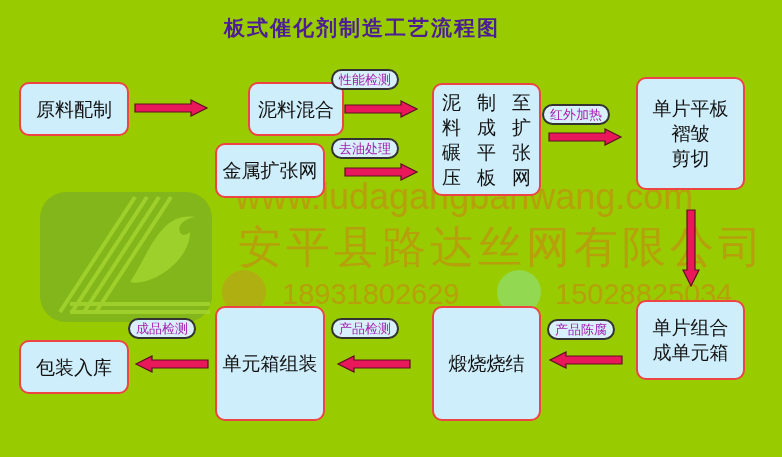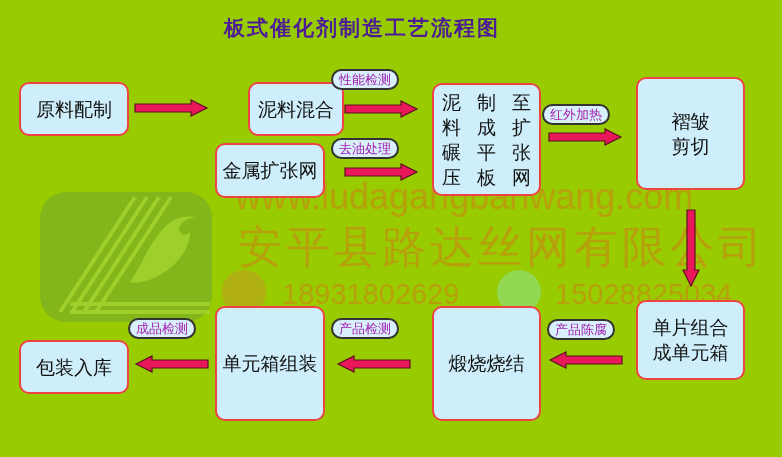--- a/index.html
+++ b/index.html
@@ -39,20 +39,21 @@
 
 <div class="box" style="left:19px;top:82px;width:110px;height:54px;">原料配制</div>
 <div class="box" style="left:215px;top:82px;width:96px;height:54px;margin-left:33px;">泥料混合</div>
 <div class="box" style="left:215px;top:143px;width:110px;height:55px;">金属扩张网</div>
 <div class="box" style="left:432px;top:83px;width:109px;height:113px;flex-direction:row;">
   <div>泥料碾压</div>
   <div>制成平板</div>
   <div>至扩张网</div>
 </div>
 <div class="box" style="left:636px;top:77px;width:109px;height:113px;flex-direction:column;">
+  <div>单片平板</div>
   <div>褶皱</div>
   <div>剪切</div>
 </div>
 
 <div class="box" style="left:636px;top:300px;width:109px;height:80px;flex-direction:column;">
   <div>单片组合</div>
   <div>成单元箱</div>
 </div>
 <div class="box" style="left:432px;top:306px;width:109px;height:115px;">煅烧烧结</div>
 <div class="box" style="left:215px;top:306px;width:110px;height:115px;">单元箱组装</div>

